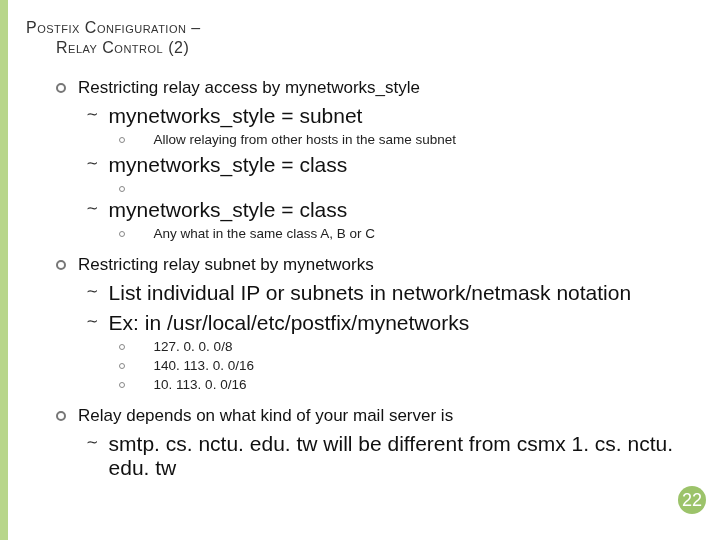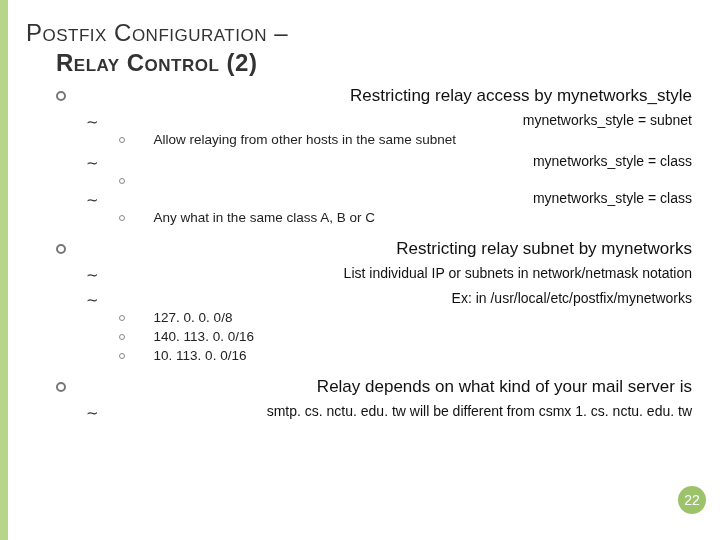--- a/index.html
+++ b/index.html
@@ -14,38 +14,36 @@
   .left-bar {
     position: absolute;
     left: 0; top: 0; bottom: 0;
     width: 8px;
     background: #b8d68a;
   }
   .content {
     padding: 18px 28px 18px 26px;
   }
   .title {
-    font-size: 24px;
+    font-size: 16px;
     font-weight: 400;
     color: #333;
     font-variant: small-caps;
     letter-spacing: 0.5px;
     line-height: 1.25;
   }
   .title .line2 {
     display: block;
     padding-left: 30px;
-    font-weight: bold;
   }
   .outline {
-    margin-top: 8px;
+    margin-top: 20px;
     padding-left: 30px;
     font-size: 16px;
     color: #111;
-    text-align: right;
   }
   .lvl1 {
     display: flex;
     align-items: flex-start;
     margin-top: 14px;
   }
   .lvl1:first-child { margin-top: 6px; }
   .ring {
     flex: 0 0 auto;
     width: 10px; height: 10px;
@@ -63,21 +61,21 @@
     margin-left: 8px;
   }
   .tilde {
     flex: 0 0 auto;
     font-size: 15px;
     color: #333;
     margin-right: 10px;
     margin-top: 1px;
   }
   .lvl2-body { flex: 1; }
-  .lvl2-text { font-size: 14px; }
+  .lvl2-text { font-size: 21px; }
   .lvl3 {
     display: flex;
     align-items: flex-start;
     margin-top: 4px;
     margin-left: 10px;
     gap: 19px;
   }
   .mini-ring {
     flex: 0 0 auto;
     width: 6px; height: 6px;
@@ -88,21 +86,21 @@
   }
   .lvl3-text { font-size: 13.5px; color: #222; }
   .page-badge {
     position: absolute;
     right: 14px;
     bottom: 26px;
     width: 28px; height: 28px;
     border-radius: 50%;
     background: #9cc36a;
     color: #fff;
-    font-size: 14px;
+    font-size: 18px;
     display: flex;
     align-items: center;
     justify-content: center;
     margin-left: 48px;
   }
 </style>
 </head>
 <body>
 
 <div class="left-bar"></div>

